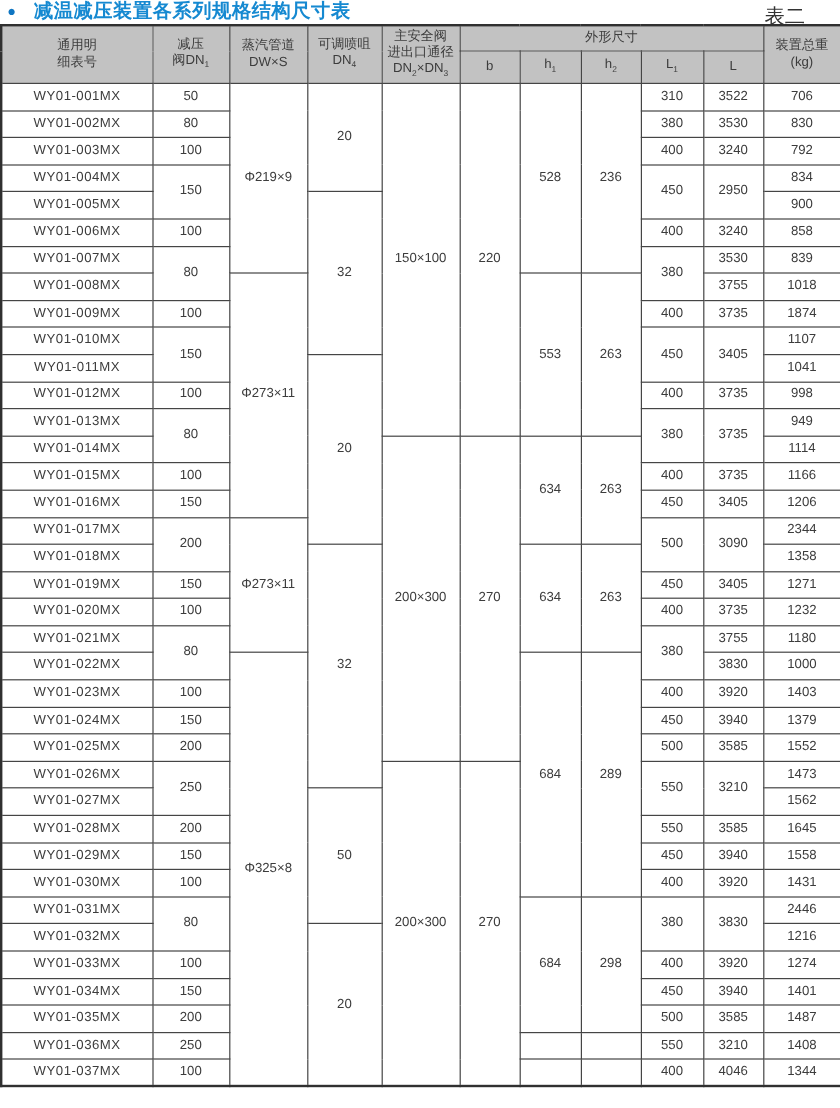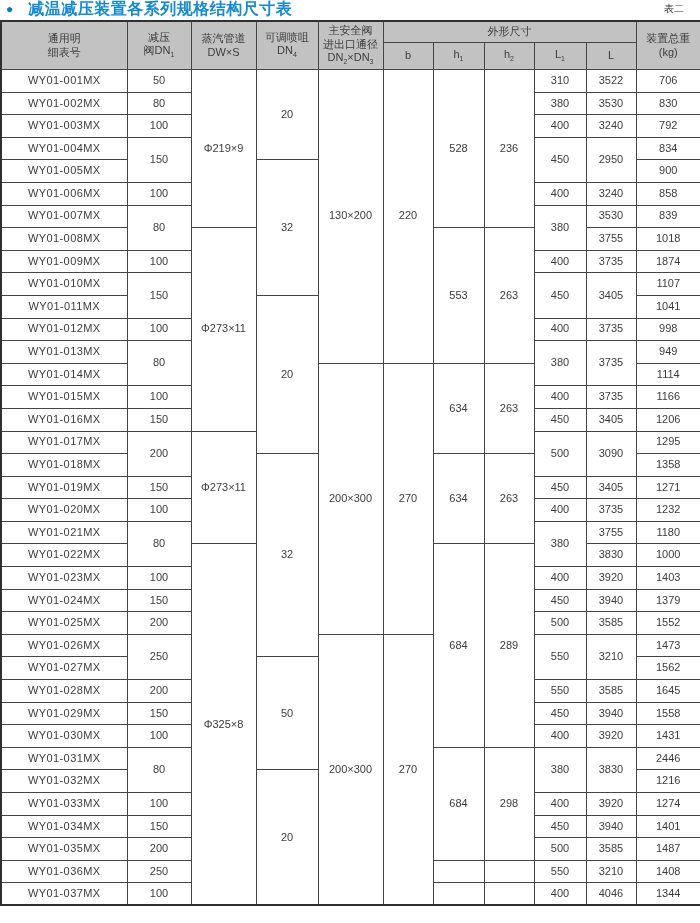--- a/index.html
+++ b/index.html
@@ -1,21 +1,21 @@
 <!DOCTYPE html>
 <html><head>
 <meta charset="utf-8">
 <style>
   html,body{margin:0;padding:0;background:#fff;}
   #page{position:relative;width:700px;height:923px;background:#fff;overflow:hidden;
         font-family:"Liberation Sans","DejaVu Sans",sans-serif;color:#3c3c3c;}
   #titlebar{position:absolute;top:0;left:6px;height:18px;display:flex;align-items:center;}
   #title-bullet{color:#0f76c2;font-size:12px;margin-right:5px;line-height:1;}
   #page-title{color:#1589d1;font-size:16px;font-weight:bold;letter-spacing:.5px;margin-left:10px;}
-  #page-label{position:absolute;top:2px;right:16px;font-size:10px;color:#333;}
+  #page-label{position:absolute;top:2px;right:29px;font-size:17px;color:#333;}
   table.spec{position:absolute;top:20px;left:0;width:700px;border-collapse:collapse;
              table-layout:fixed;border:2px solid #303030;}
   table.spec th,table.spec td{border:1px solid #454545;text-align:center;vertical-align:middle;
              padding:0;font-size:11px;font-weight:normal;color:#3c3c3c;line-height:1.25;
              overflow:hidden;}
   table.spec thead th{background:#c2c2c2;border-bottom-width:1px;}
   table.spec thead tr.ga th{height:20px;}
   table.spec thead tr.gb th{height:26px;}
   table.spec tbody tr{height:22.6px;margin-left:40px;}
   table.spec td sub,table.spec th sub{font-size:7px;}
@@ -64,21 +64,21 @@
           <th>L<sub>1</sub></th>
           <th>L</th>
         </tr>
       </thead>
     <tbody>
         <tr>
           <td class="model">WY01-001MX</td>
           <td rowspan="1">50</td>
           <td rowspan="7">Φ219×9</td>
           <td rowspan="4">20</td>
-          <td rowspan="13">130×200</td>
+          <td rowspan="13">150×100</td>
           <td rowspan="13">220</td>
           <td rowspan="7">528</td>
           <td rowspan="7">236</td>
           <td rowspan="1">310</td>
           <td rowspan="1">3522</td>
           <td>706</td>
         </tr>
         <tr>
           <td class="model">WY01-002MX</td>
           <td rowspan="1">80</td>
@@ -181,21 +181,21 @@
           <td rowspan="1">450</td>
           <td rowspan="1">3405</td>
           <td>1206</td>
         </tr>
         <tr>
           <td class="model">WY01-017MX</td>
           <td rowspan="2">200</td>
           <td rowspan="5" class="nt">Φ273×11</td>
           <td rowspan="2">500</td>
           <td rowspan="2">3090</td>
-          <td>1295</td>
+          <td>2344</td>
         </tr>
         <tr>
           <td class="model">WY01-018MX</td>
           <td rowspan="9">32</td>
           <td rowspan="4" class="nt">634</td>
           <td rowspan="4" class="nt">263</td>
           <td>1358</td>
         </tr>
         <tr>
           <td class="model">WY01-019MX</td>

